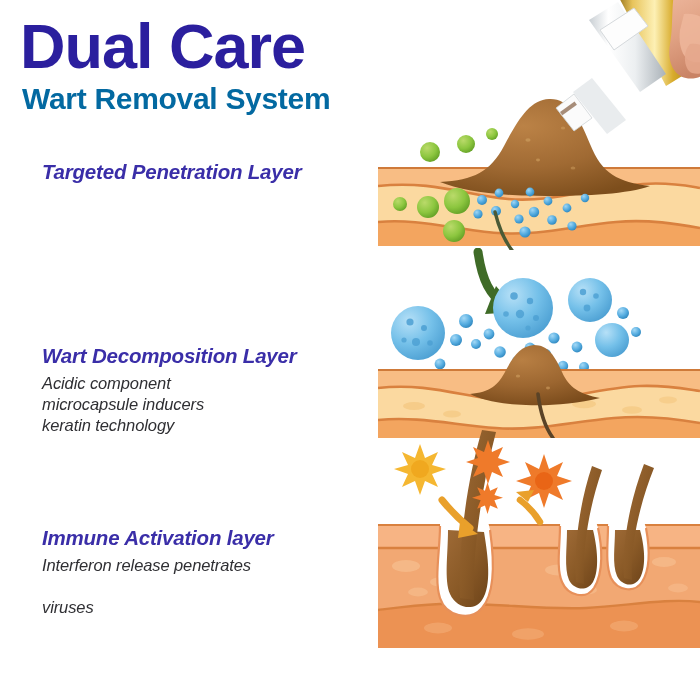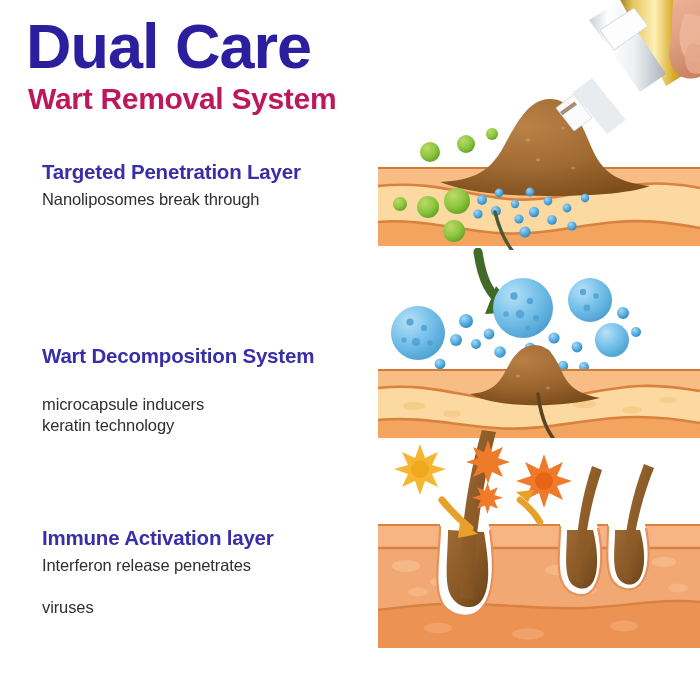--- a/index.html
+++ b/index.html
@@ -4,31 +4,31 @@
 <style>
   html,body{margin:0;padding:0;}
   body{
     width:700px;height:700px;overflow:hidden;background:#ffffff;
     font-family:"Liberation Sans","DejaVu Sans",sans-serif;
     position:relative;
   }
   #root{position:absolute;inset:0;}
 
   
-  .title-block{position:absolute;left:26px;top:16px;width:400px;}
+  .title-block{position:absolute;left:20px;top:16px;width:400px;}
   .title-main{
     font-size:63px;line-height:0.96;font-weight:bold;color:#2b1f9e;
     letter-spacing:-1px;margin:0;
   }
   .title-sub{
-    font-size:30px;line-height:1.1;font-weight:bold;color:#be185d;
+    font-size:30px;line-height:1.1;font-weight:bold;color:#0369a1;
     margin:6px 0 0 2px;letter-spacing:-0.3px;
   }
 
-  .feature{position:absolute;left:42px;width:320px;}
+  .feature{position:absolute;left:42px;width:320px;font-style:italic;}
   .feature-title{
     font-size:20.5px;font-weight:bold;color:#3a2ea8;margin:0 0 5px 0;
     letter-spacing:-0.2px;white-space:nowrap;
   }
   .feature-body{
     font-size:16.5px;line-height:1.28;color:#2f2f33;margin:0;
     letter-spacing:-0.1px;
   }
   #feature-0{top:160px;}
   #feature-1{top:344px;}
@@ -47,28 +47,28 @@
 <div id="root">
 
   <div class="title-block">
     <h1 class="title-main">Dual Care</h1>
     <h2 class="title-sub">Wart Removal System</h2>
   </div>
 
   <div class="feature" id="feature-0">
     <p class="feature-title">Targeted Penetration Layer</p>
     <p class="feature-body">
-      <span>Nanoliposomes break through</span><br>
+      <br>
     </p>
   </div>
 
   <div class="feature" id="feature-1">
-    <p class="feature-title">Wart Decomposition System</p>
+    <p class="feature-title">Wart Decomposition Layer</p>
     <p class="feature-body">
-      <br>
+      <span>Acidic component</span><br>
       <span>microcapsule inducers</span><br>
       <span>keratin technology</span>
     </p>
   </div>
 
   <div class="feature" id="feature-2">
     <p class="feature-title">Immune Activation layer</p>
     <p class="feature-body">
       <span>Interferon release penetrates</span><br>
       <br>

